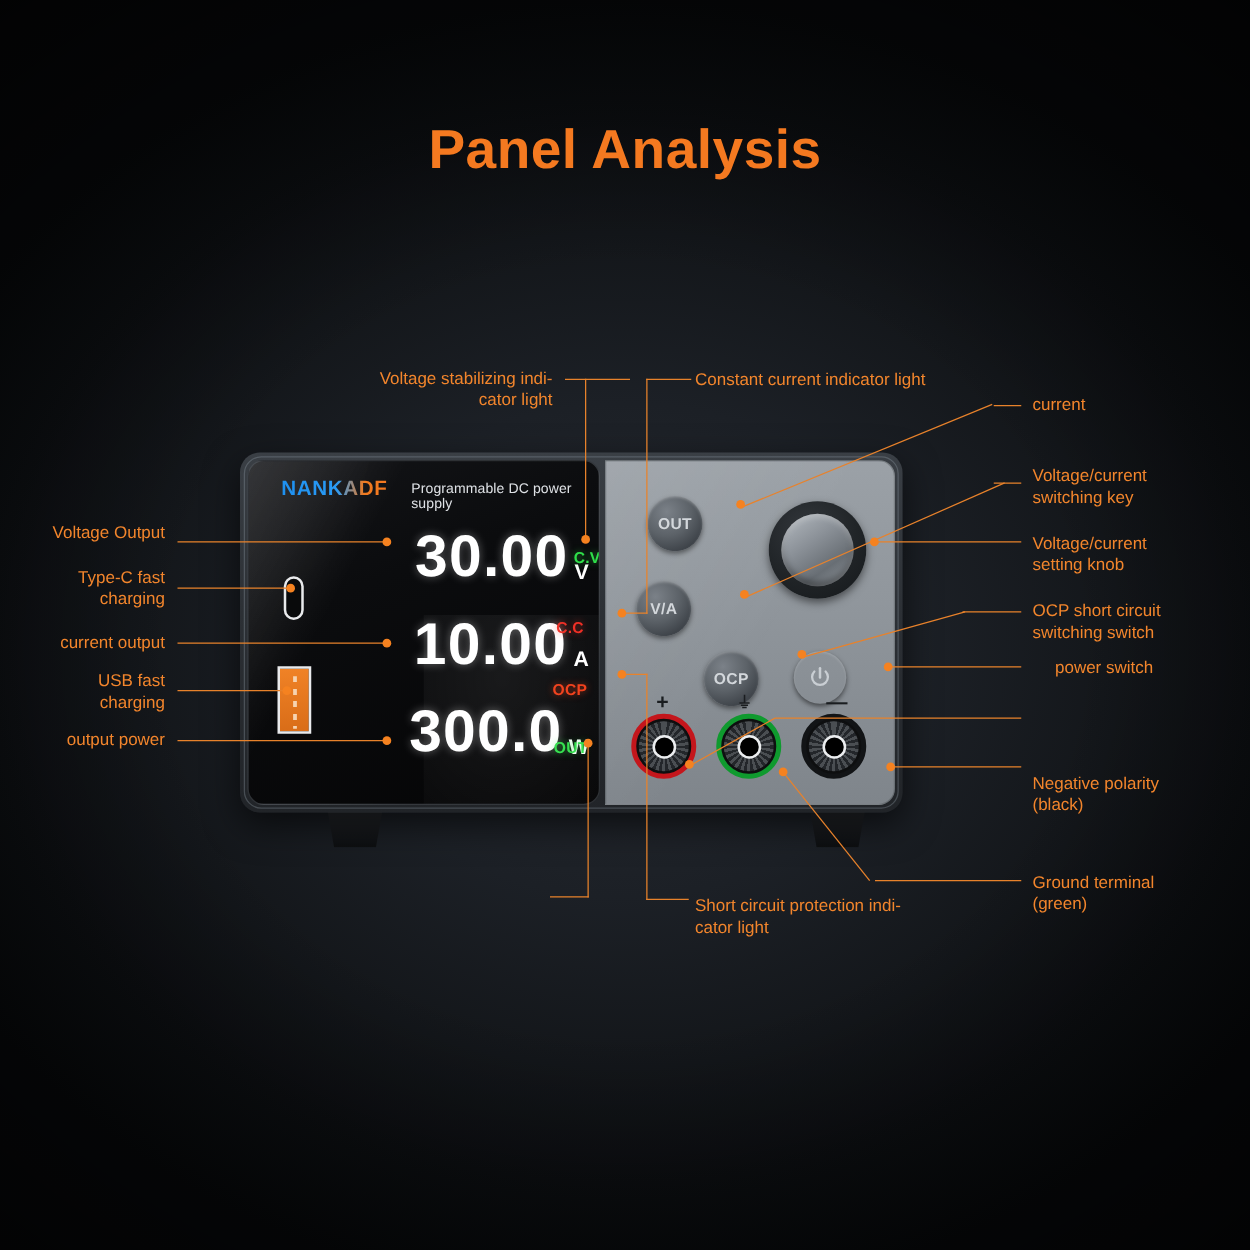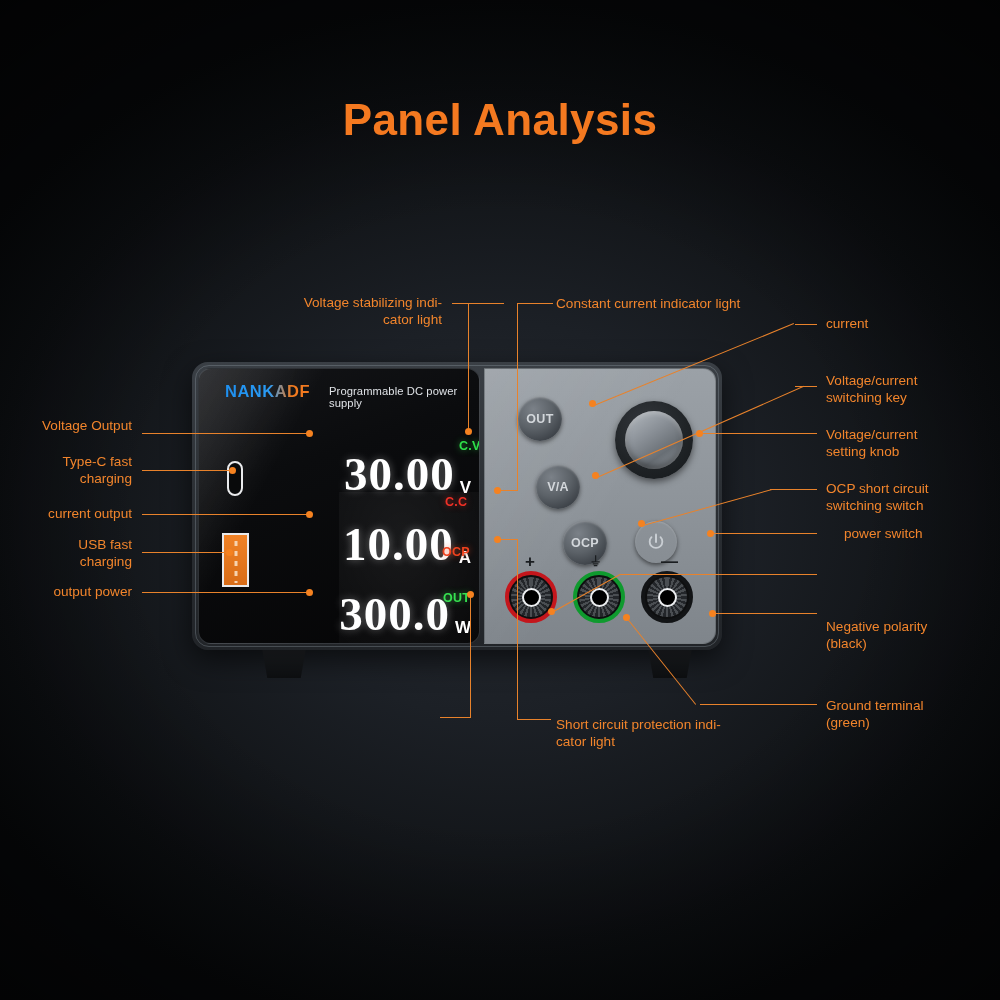--- a/index.html
+++ b/index.html
@@ -158,28 +158,27 @@
   }
   .port-usb i {
     position:absolute; left:50%; top:6px; transform:translateX(-50%);
     width:3px; height:42px;
     background: repeating-linear-gradient(180deg,#f6d3b0 0 5px, transparent 5px 10px);
   }
 
   
   .row { position: absolute; right: 8px; }
   .digits {
-    font-family: Liberation Serif, serif;
+    font-family: Liberation Sans, sans-serif;
     font-size: 47px;
     font-weight: bold;
     color: #ffffff;
     letter-spacing: 1px;
     text-shadow: 0 0 8px rgba(255,255,255,.35);
     line-height: 1;
-    margin-top: 30px;
   }
   .unit {
     font-size: 17px; font-weight: bold; color:#fff;
     margin-left: 5px; vertical-align: baseline;
   }
   .r1 { top: 52px; }
   .r2 { top: 122px; }
   .r3 { top: 192px; }
   .rowline{ display:flex; align-items:flex-end; justify-content:flex-end; }
 
@@ -210,21 +209,21 @@
     position: absolute;
     width: 44px; height: 44px;
     border-radius: 50%;
     background: radial-gradient(circle at 35% 28%, #7b8188 0%, #5c6268 45%, #3b4046 80%, #2c3136 100%);
     box-shadow: 0 2px 4px rgba(0,0,0,.45), inset 0 1px 2px rgba(255,255,255,.25);
     display: flex; align-items: center; justify-content: center;
     font-size: 12.5px; font-weight: bold; color: #d3d7db;
     letter-spacing: .3px;
   }
   .btn.out { left: 33px; top: 28px; }
-  .btn.va  { left: 51px; top: 96px; }
+  .btn.va  { left: 24px; top: 96px; }
   .btn.ocp { left: 78px; top: 152px; }
 
   .knob {
     position: absolute; left: 130px; top: 32px;
     width: 78px; height: 78px; border-radius: 50%;
     background: radial-gradient(circle at 40% 30%, #33373c 0%, #202427 55%, #15181b 100%);
     box-shadow: 0 3px 7px rgba(0,0,0,.5);
     display:flex; align-items:center; justify-content:center;
   }
   .knob i {

